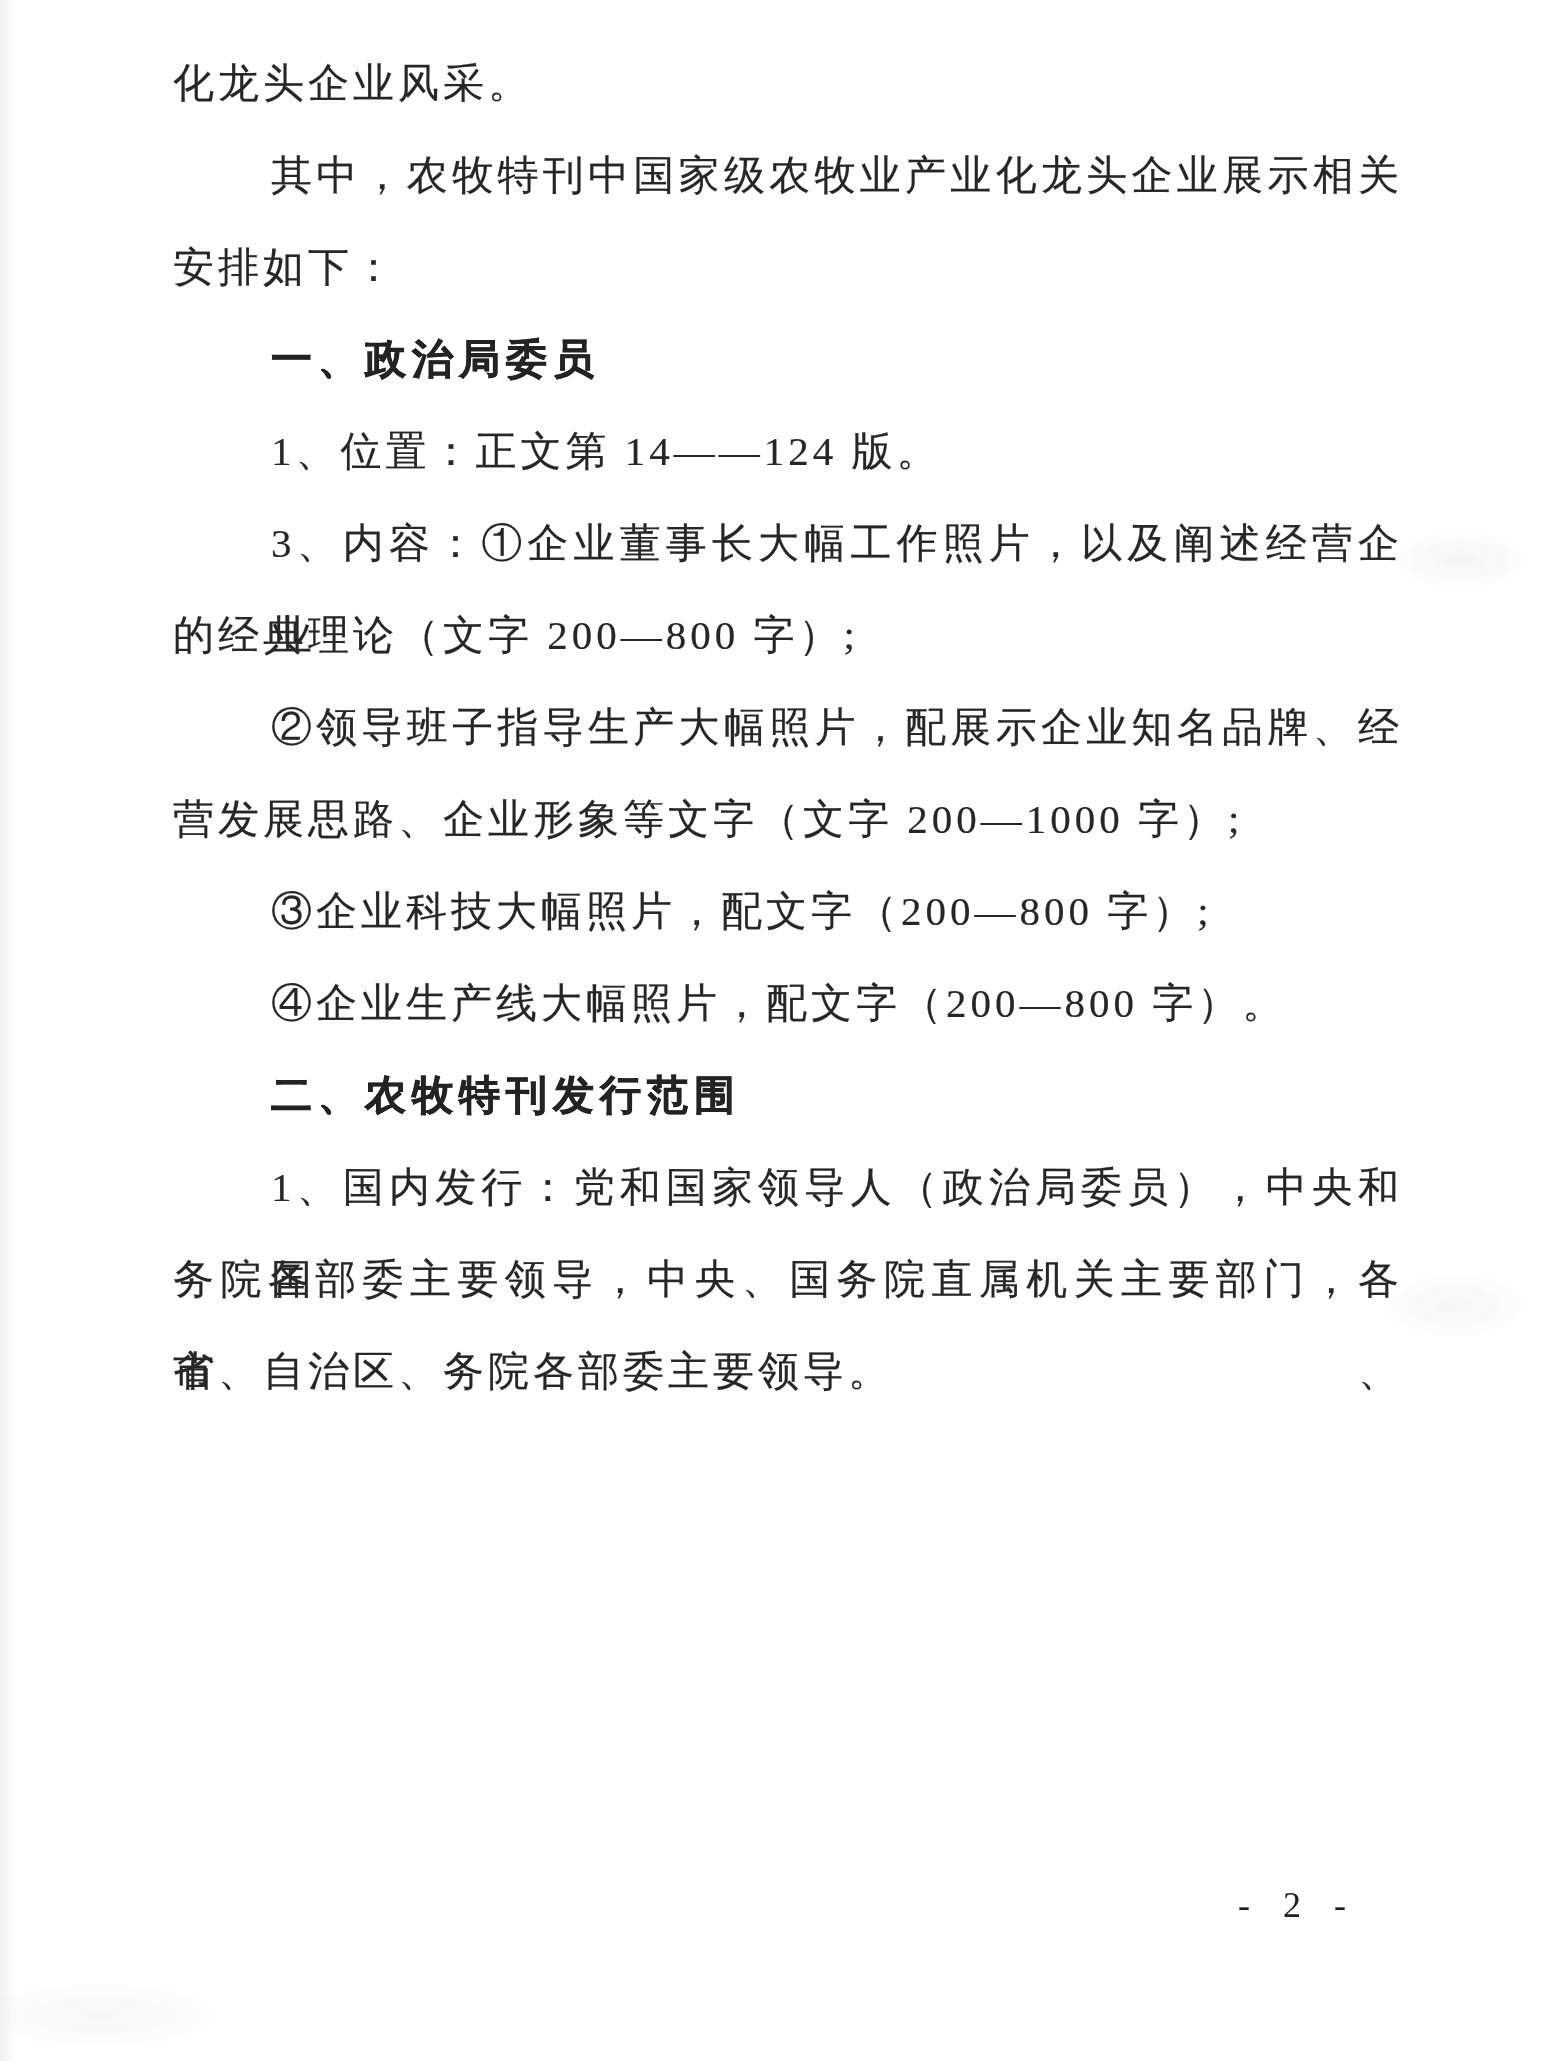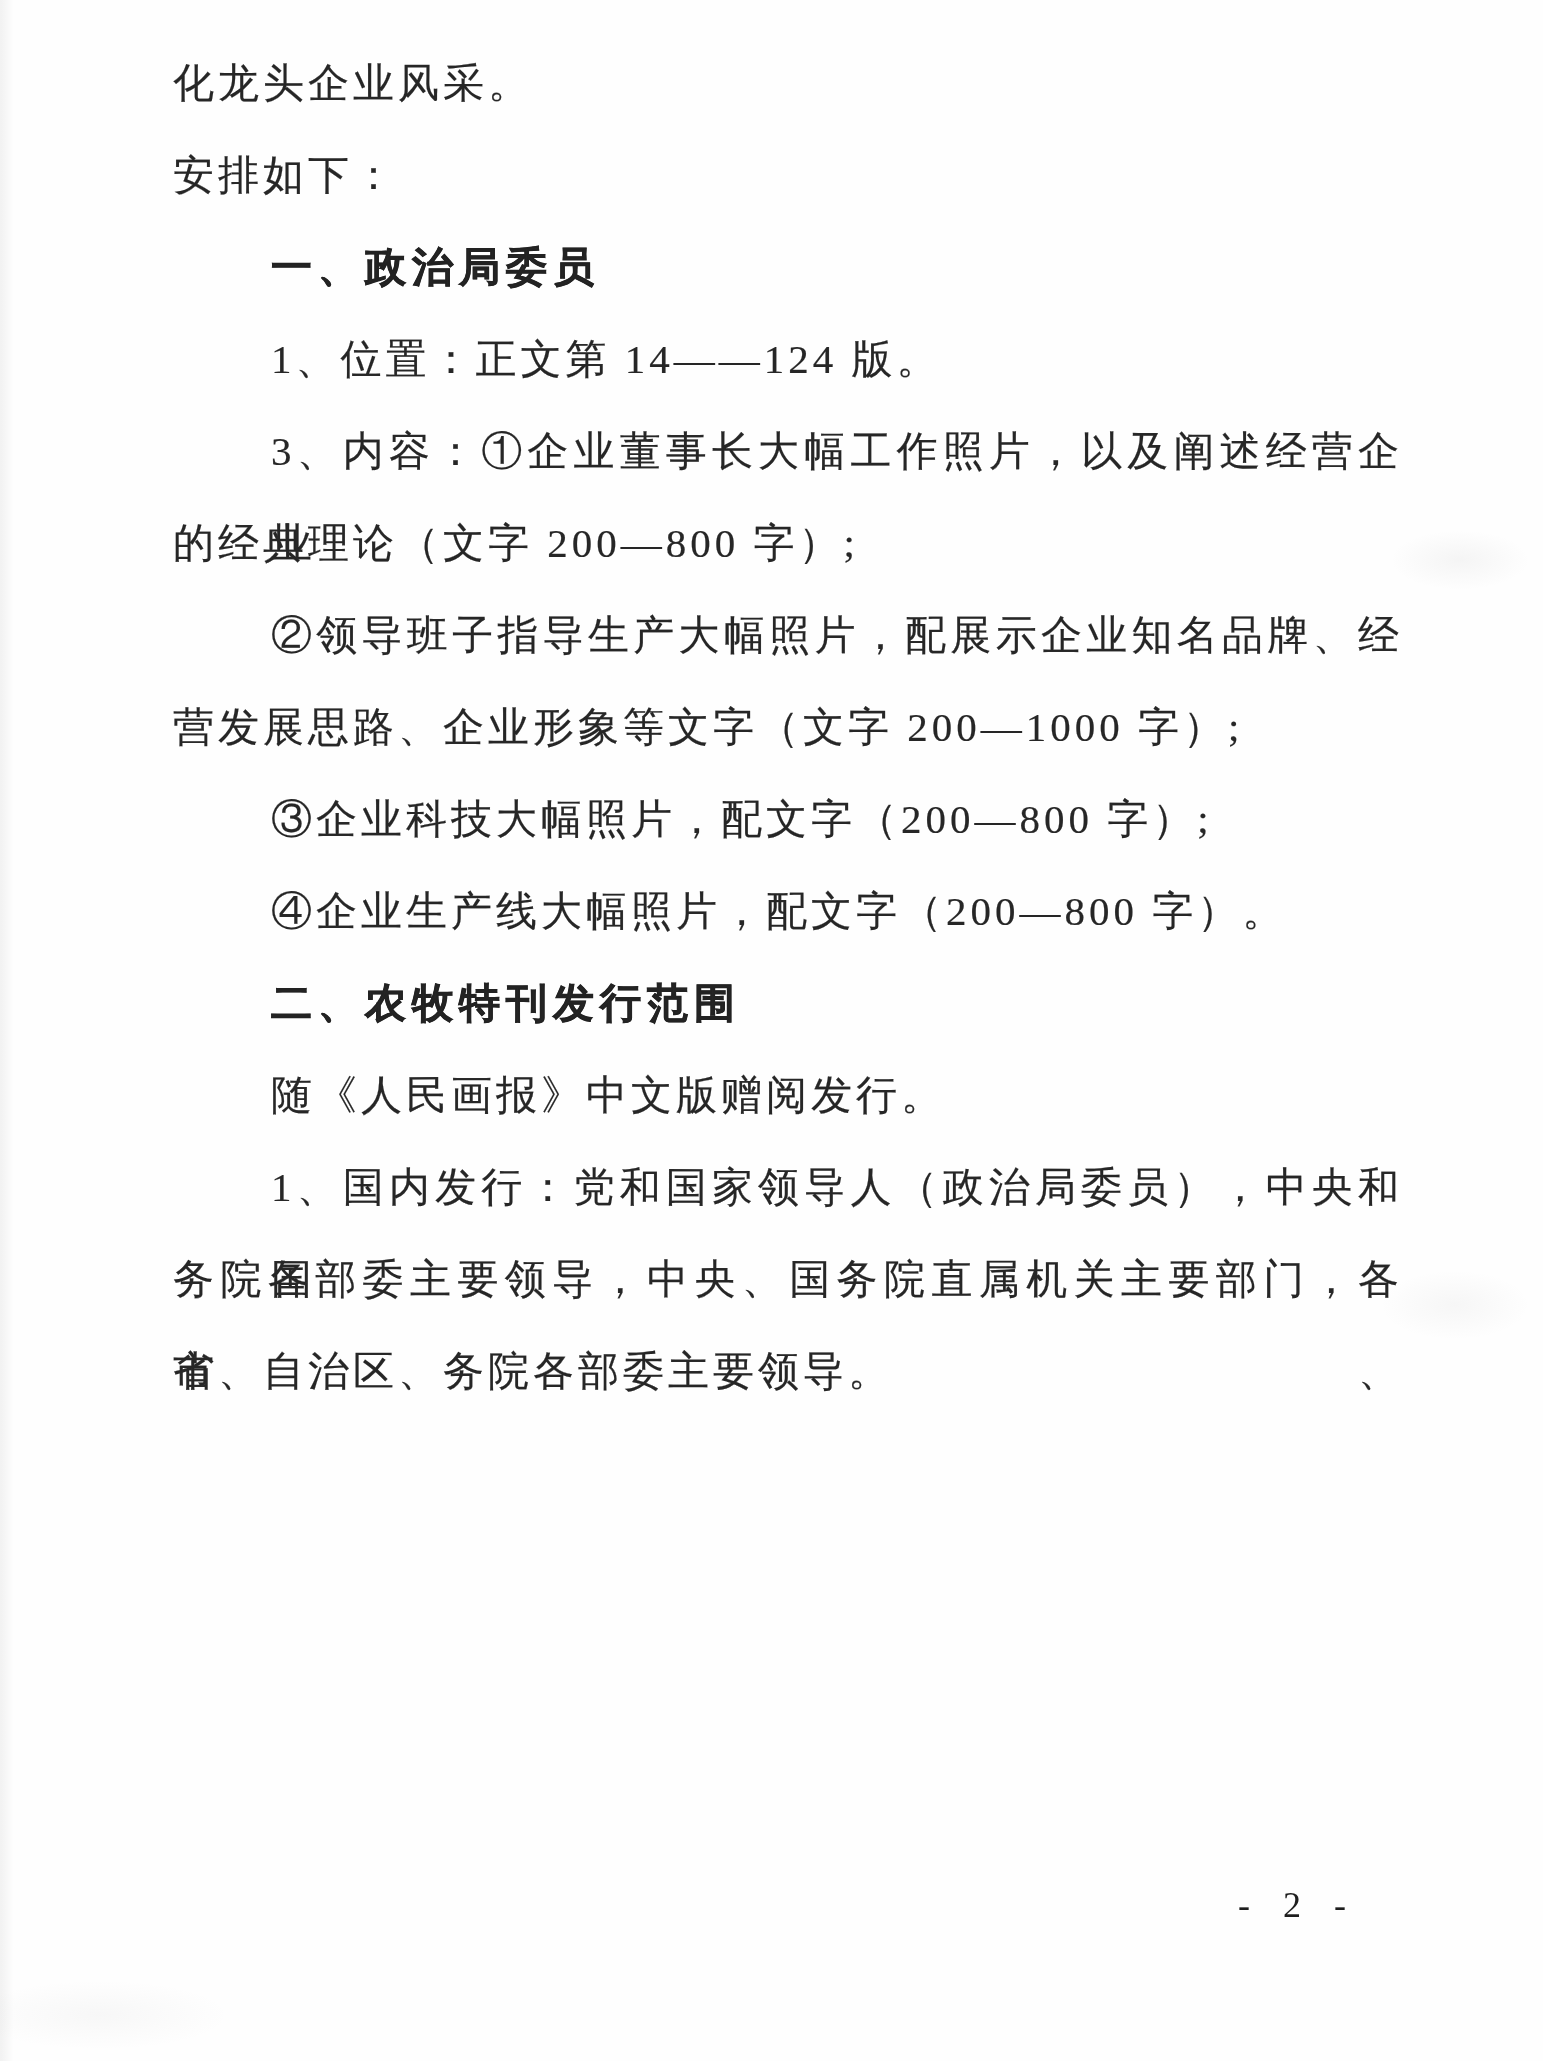--- a/index.html
+++ b/index.html
@@ -88,31 +88,31 @@
 
 <div class="page">
 
   <div class="page-edge"></div>
   <div class="scan-smudge smudge-1"></div>
   <div class="scan-smudge smudge-2"></div>
   <div class="scan-smudge smudge-3"></div>
 
   <div class="doc-body">
     <div class="line">化龙头企业风采。</div>
+    <div class="line indent fill">其中，农牧特刊中国家级农牧业产业化龙头企业展示相关</div>
     <div class="line">安排如下：</div>
     <div class="line indent heading">一、政治局委员</div>
     <div class="line indent">1、位置：正文第 14——124 版。</div>
     <div class="line indent fill">3、内容：①企业董事长大幅工作照片，以及阐述经营企业</div>
     <div class="line">的经典理论（文字 200—800 字）;</div>
     <div class="line indent fill">②领导班子指导生产大幅照片，配展示企业知名品牌、经</div>
     <div class="line">营发展思路、企业形象等文字（文字 200—1000 字）;</div>
     <div class="line indent">③企业科技大幅照片，配文字（200—800 字）;</div>
     <div class="line indent">④企业生产线大幅照片，配文字（200—800 字）。</div>
     <div class="line indent heading">二、农牧特刊发行范围</div>
-    <div class="line indent">随《人民画报》中文版赠阅发行。</div>
     <div class="line indent fill">1、国内发行：党和国家领导人（政治局委员），中央和国</div>
     <div class="line fill">务院各部委主要领导，中央、国务院直属机关主要部门，各省、</div>
     <div class="line">市、自治区、务院各部委主要领导。</div>
   </div>
 
   <div class="page-number">- 2 -</div>
 
 </div>
 
 </body></html>

